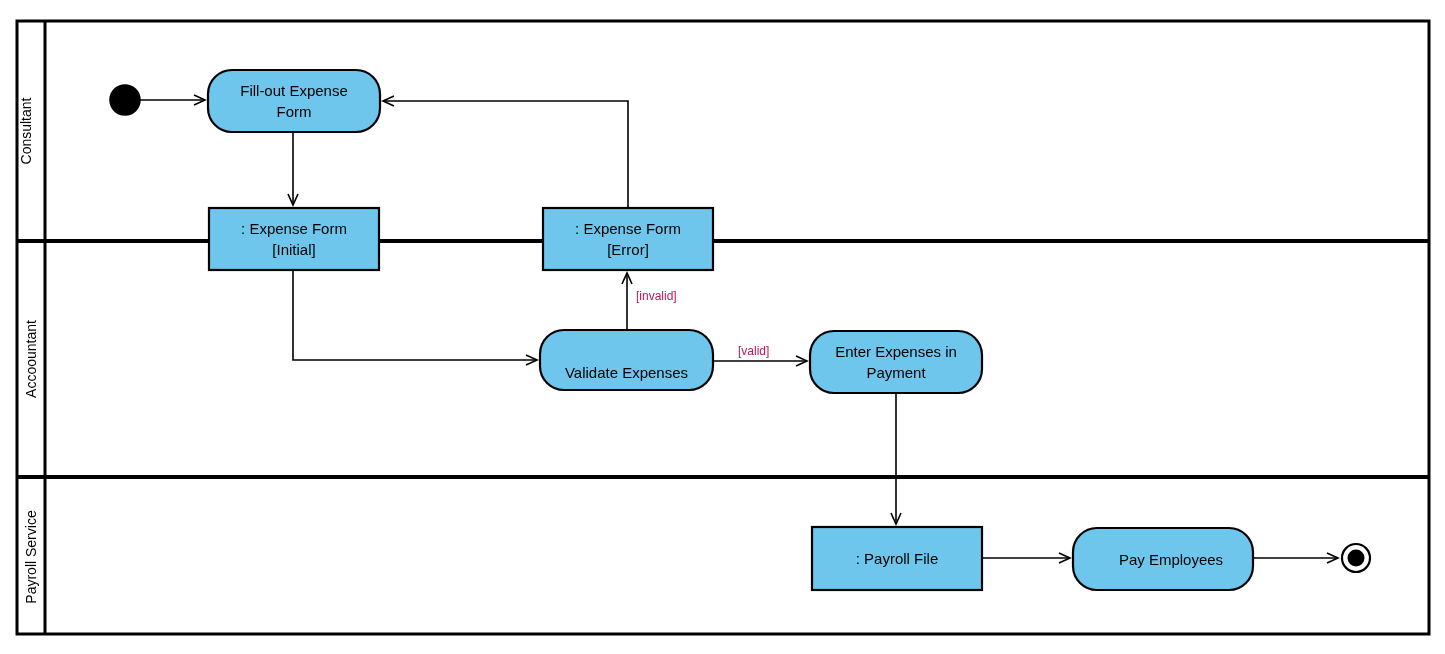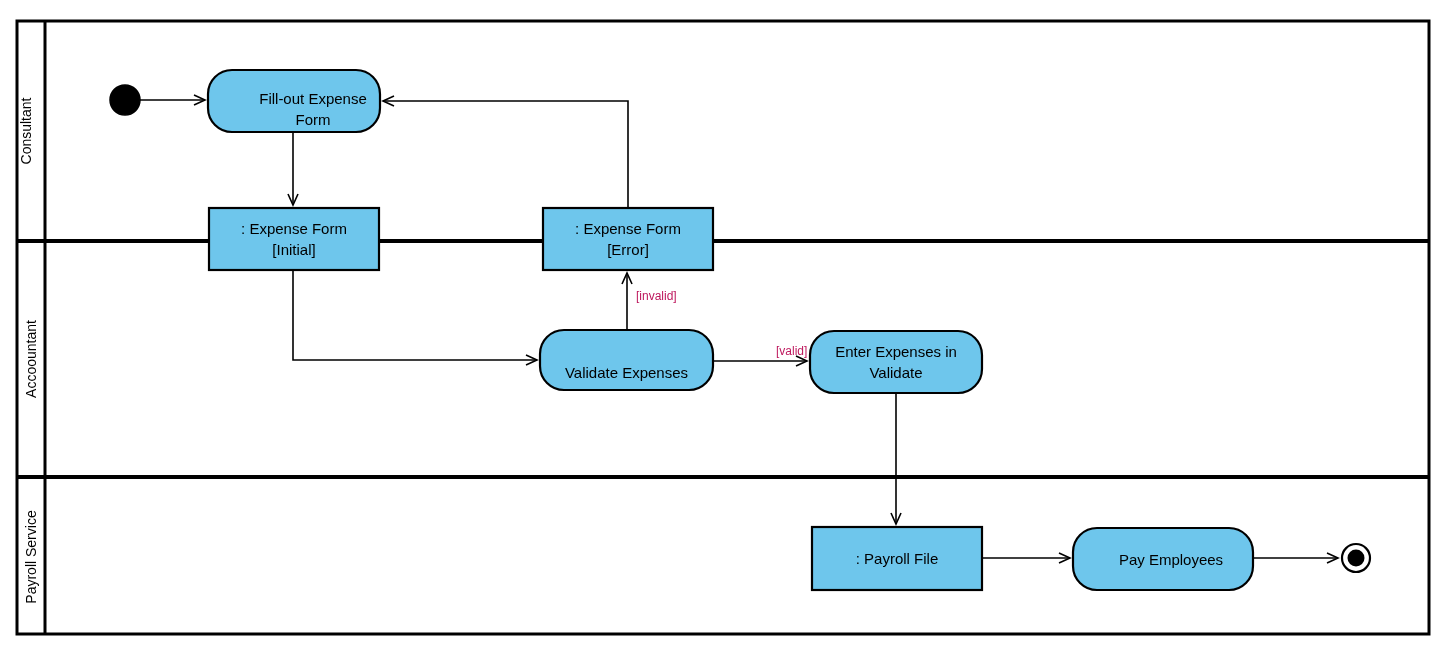--- a/index.html
+++ b/index.html
@@ -116,35 +116,35 @@
       </g>
     </g>
   </svg>
 
   <div class="lane-label" style="left:-69px; top:123px; width:190px; transform:rotate(-90deg);">Consultant</div>
 
   <div class="lane-label" style="left:-64px; top:351px; width:190px; transform:rotate(-90deg);">Accoountant</div>
 
   <div class="lane-label" style="left:-64px; top:549px; width:190px; transform:rotate(-90deg);">Payroll Service</div>
 
-  <div class="node-label" style="left:208px; top:78px; width:172px; height:62px;margin-left:19px;">Fill-out Expense
+  <div class="node-label" style="left:208px; top:70px; width:172px; height:62px;">Fill-out Expense
 Form</div>
 
   <div class="node-label" style="left:209px; top:208px; width:170px; height:62px;">: Expense Form
 [Initial]</div>
 
   <div class="node-label" style="left:543px; top:208px; width:170px; height:62px;">: Expense Form
 [Error]</div>
 
   <div class="node-label" style="left:540px; top:342px; width:173px; height:60px;">Validate Expenses</div>
 
   <div class="node-label" style="left:810px; top:331px; width:172px; height:62px;">Enter Expenses in
-Validate</div>
+Payment</div>
 
   <div class="node-label" style="left:812px; top:527px; width:170px; height:63px;border-radius:15px;">: Payroll File</div>
 
   <div class="node-label" style="left:1073px; top:528px; width:196px; height:62px;">Pay Employees</div>
 
   <div class="edge-label" style="left:636px; top:289px;">[invalid]</div>
 
-  <div class="edge-label" style="left:738px; top:344px;margin-left:38px;">[valid]</div>
+  <div class="edge-label" style="left:738px; top:344px;">[valid]</div>
 
 </div>
 
 </body></html>

